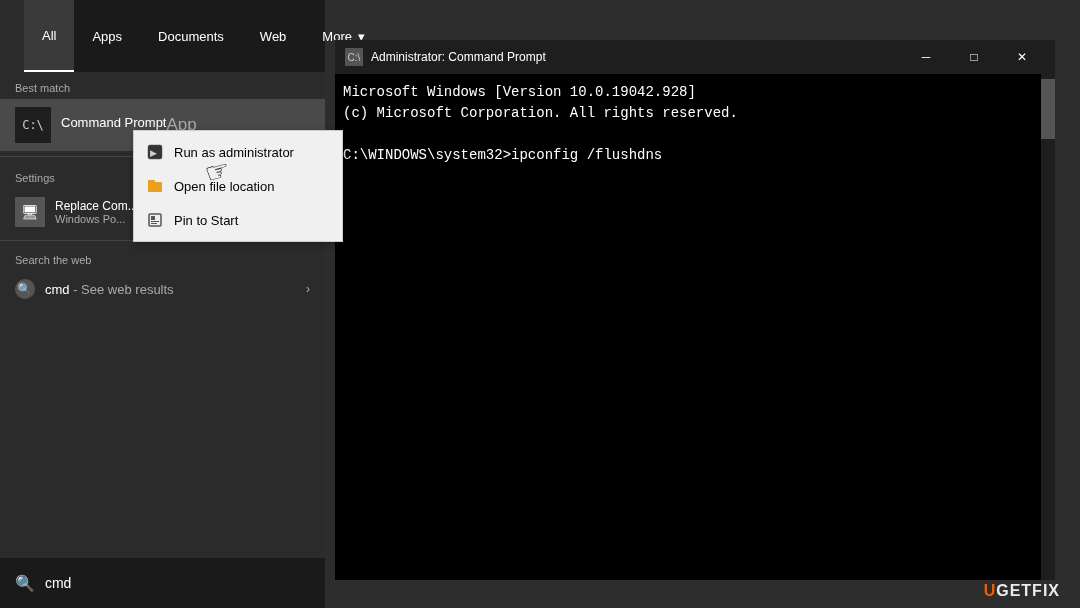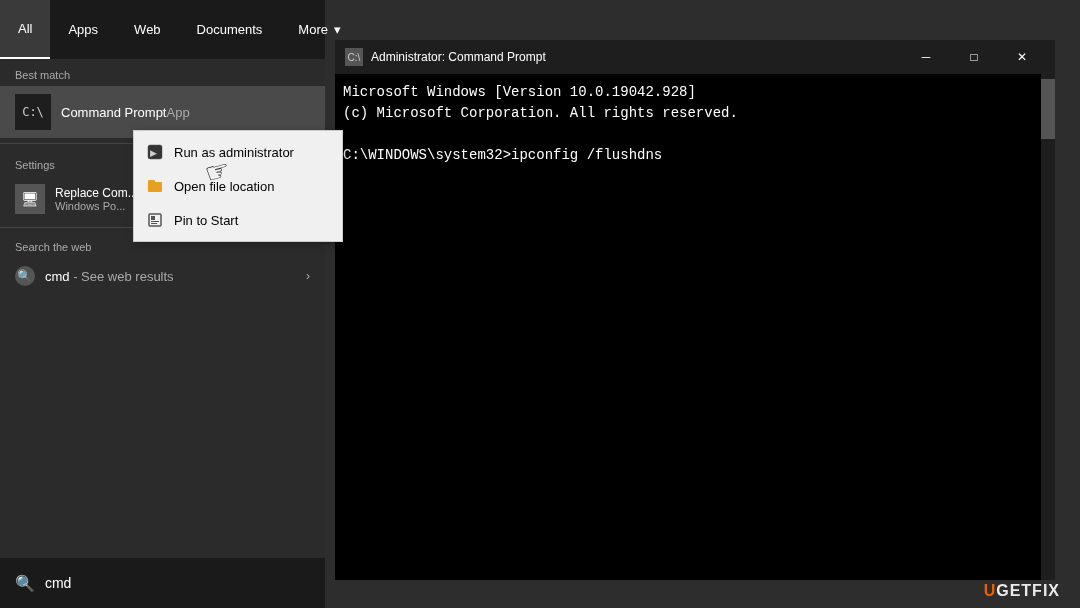--- a/index.html
+++ b/index.html
@@ -20,22 +20,23 @@
       width: 325px;
       height: 608px;
       background: #2b2b2b;
       display: flex;
       flex-direction: column;
     }
 
     .start-menu-tabs {
       display: flex;
       background: #1a1a1a;
-      height: 59px;
+      height: 72px;
       align-items: flex-end;
+      margin-left: 24px;
     }
 
     .tab {
       color: #fff;
       font-size: 13px;
       padding: 0 18px;
       height: 100%;
       display: flex;
       align-items: center;
       cursor: pointer;
@@ -97,21 +98,21 @@
       flex-direction: row;
     }
 
     .menu-item-title {
       color: #fff;
       font-size: 13px;
     }
 
     .menu-item-subtitle {
       color: #aaa;
-      font-size: 13px;
+      font-size: 17px;
     }
 
     .menu-item-arrow {
       margin-left: auto;
       color: #aaa;
       font-size: 12px;
     }
 
     .divider {
       height: 1px;
@@ -361,24 +362,24 @@
 <div class="start-menu">
 
   <div class="start-menu-tabs">
     <div class="tab active">
       <span>All</span>
     </div>
     <div class="tab">
       <span>Apps</span>
     </div>
     <div class="tab">
+      <span>Documents</span>
+    </div>
+    <div class="tab">
       <span>Web</span>
-    </div>
-    <div class="tab">
-      <span>Documents</span>
     </div>
     <div class="tab more">
       <span>More</span>
       <span>▾</span>
     </div>
   </div>
 
   <div class="start-menu-content">
 
     <div class="section-label">Best match</div>

